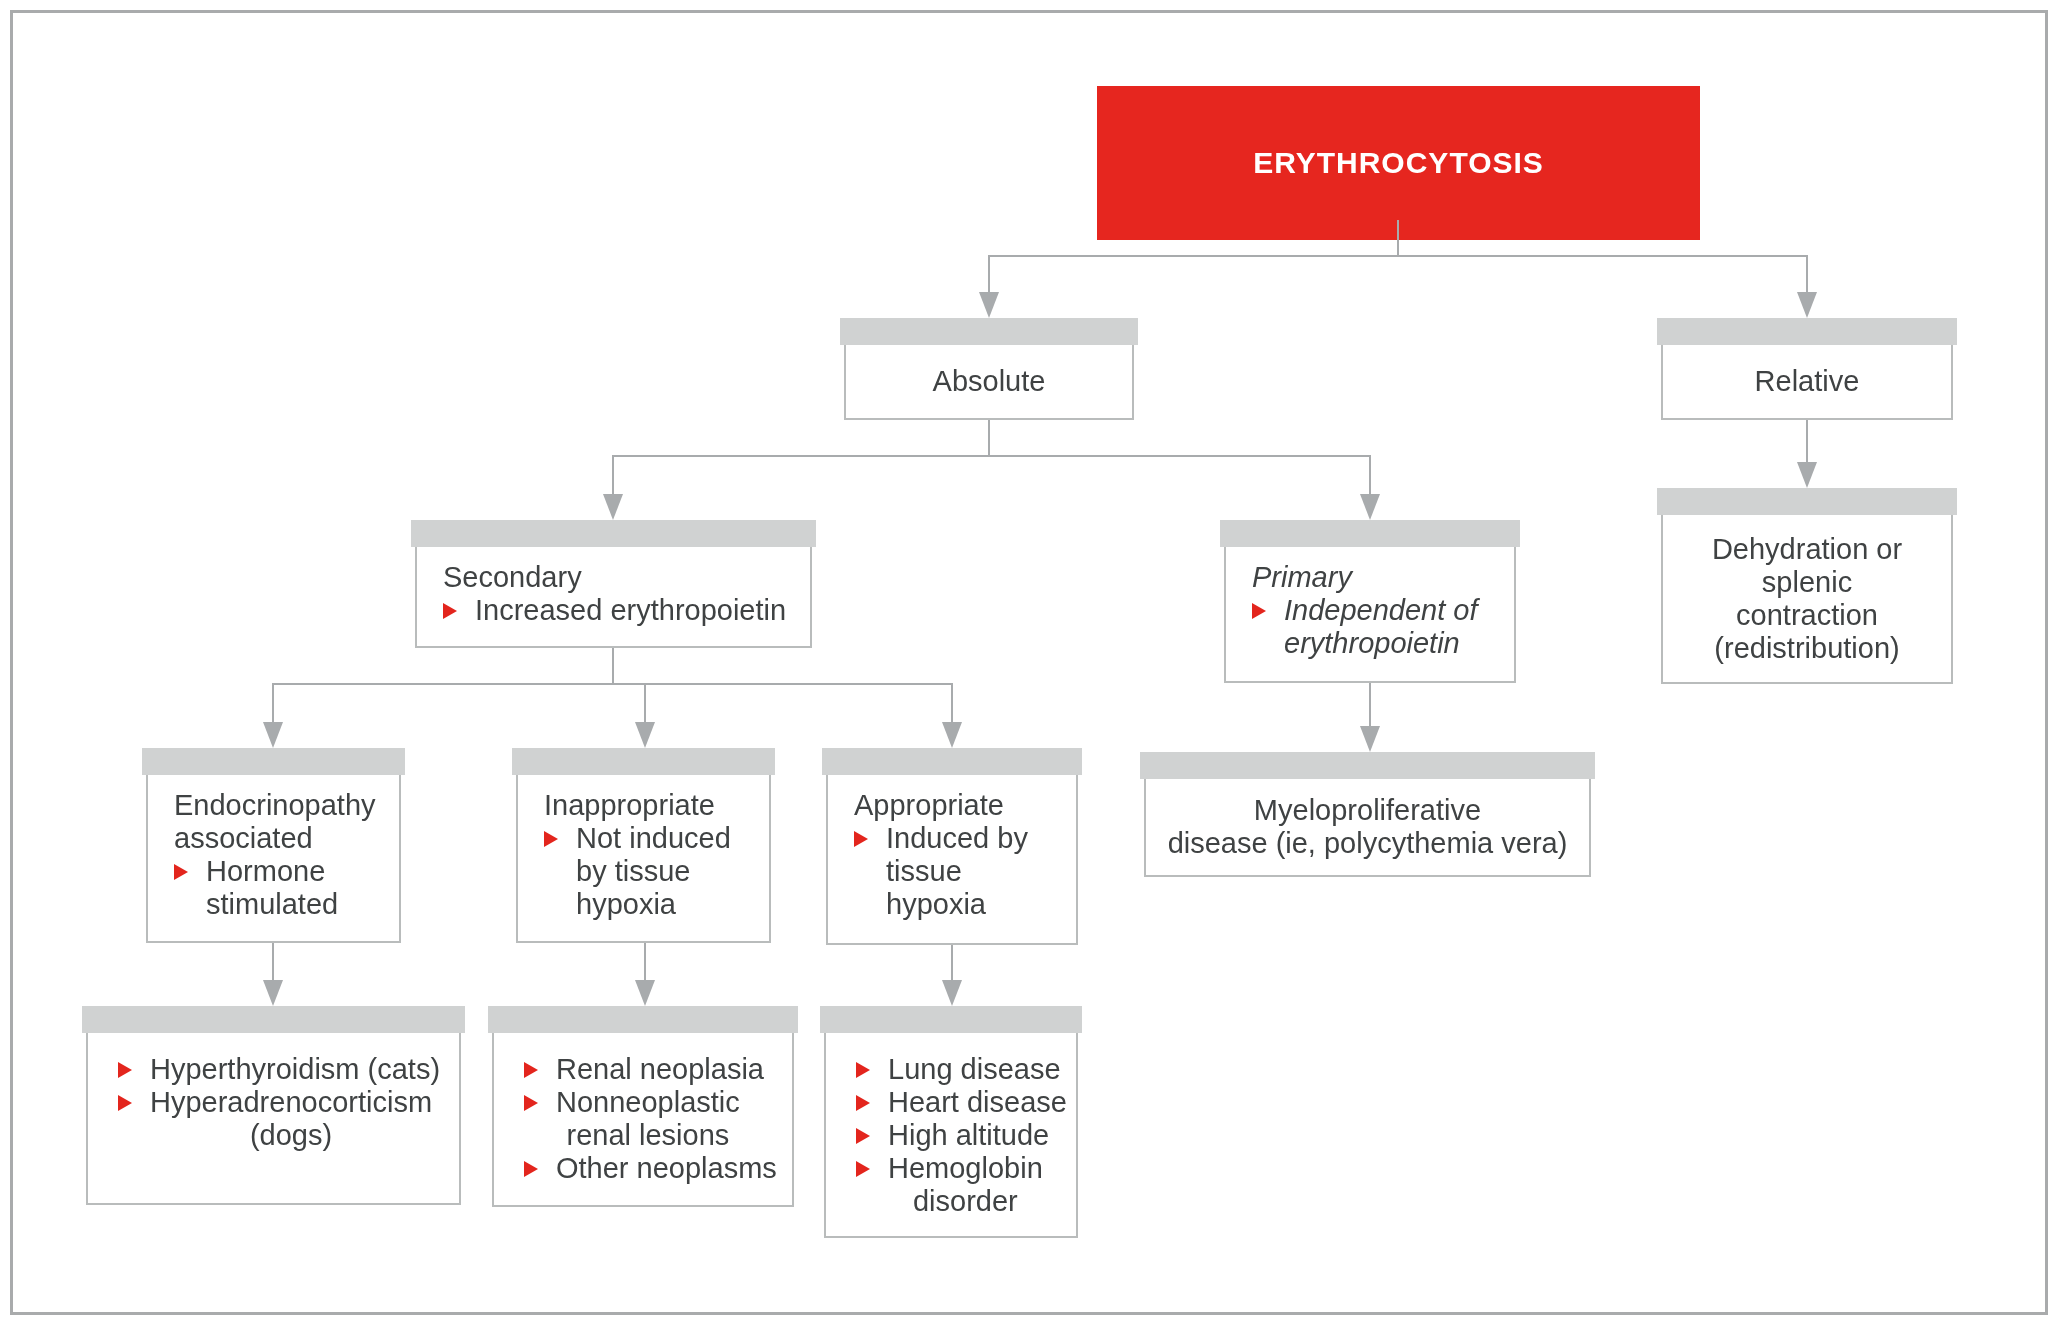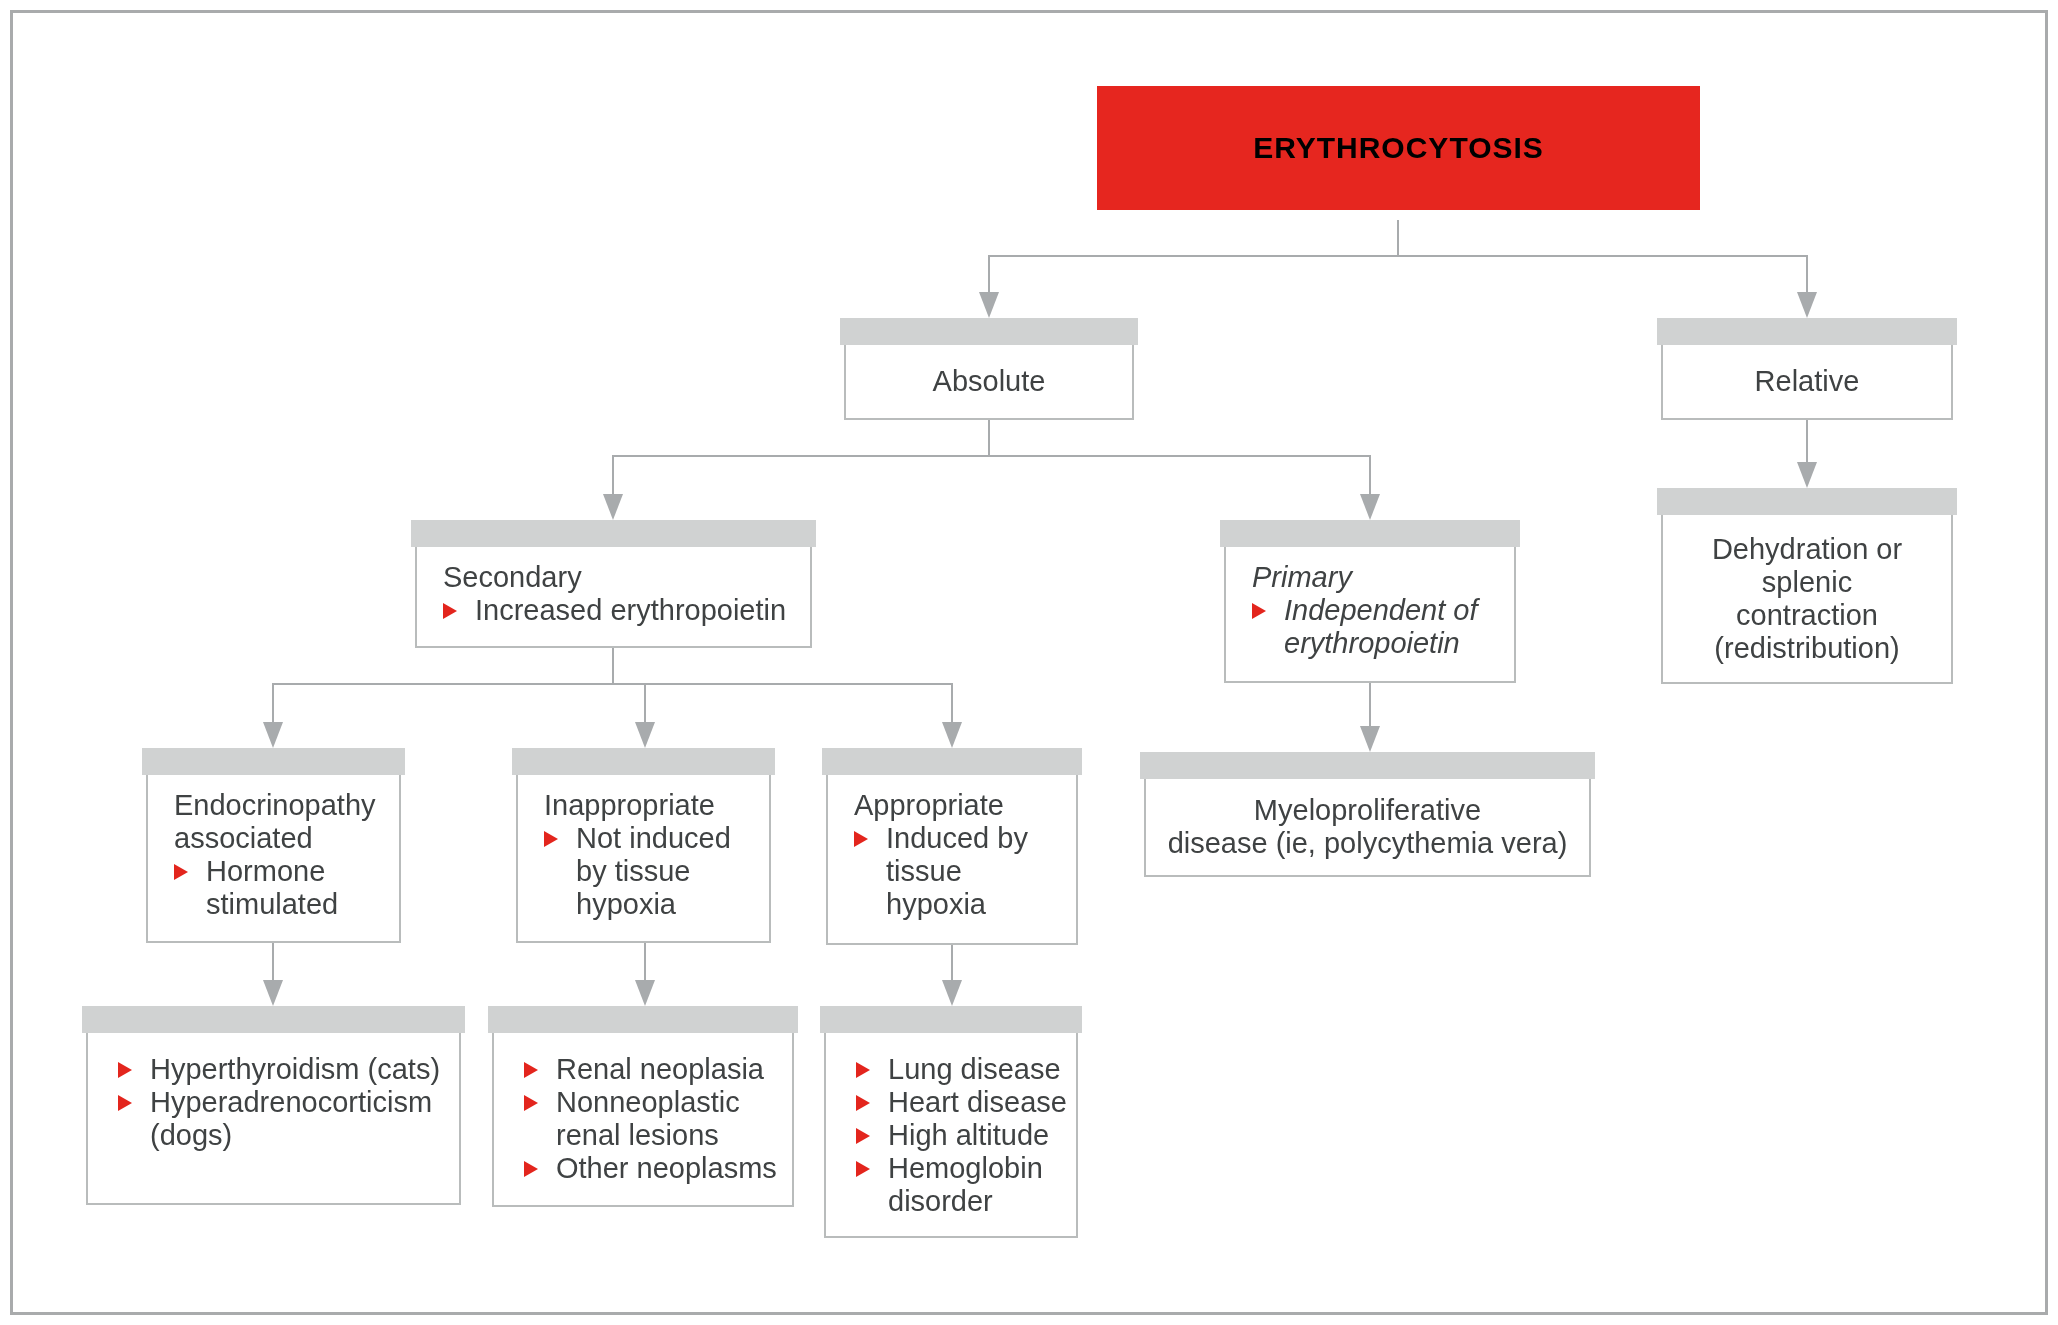--- a/index.html
+++ b/index.html
@@ -34,39 +34,39 @@
     font-size: 29px;
     line-height: 33px;
   }
   .box.center {
     display: flex;
     align-items: center;
     justify-content: center;
     text-align: center;
   }
   .box.lefty { padding: 14px 10px 0 26px; }
-  .box.list  { padding: 20px 8px 4px 30px; }
+  .box.list  { padding: 20px 8px 4px 30px; text-align: center; }
   .prewrap { white-space: pre-line; }
 
   .bullet { display: flex; align-items: flex-start; }
   .tri {
     width: 0; height: 0;
     border-top: 8px solid transparent;
     border-bottom: 8px solid transparent;
     border-left: 14px solid #e3251d;
     margin: 9px 18px 0 0;
     flex: none;
   }
 
   .node-title {
     position: absolute;
-    left: 1097px; top: 86px; width: 603px; height: 124px;
+    left: 1097px; top: 86px; width: 603px; height: 154px;
     background: #e6261f;
     display: flex; align-items: center; justify-content: center;
-    color: #000000;
+    color: #ffffff;
     font-weight: bold;
     font-size: 30px;
     letter-spacing: 1px;
   }
 
   
   .vline, .hline { position: absolute; background: #a8abad; }
   .vline { width: 2px; }
   .hline { height: 2px; }
   .arrow {

